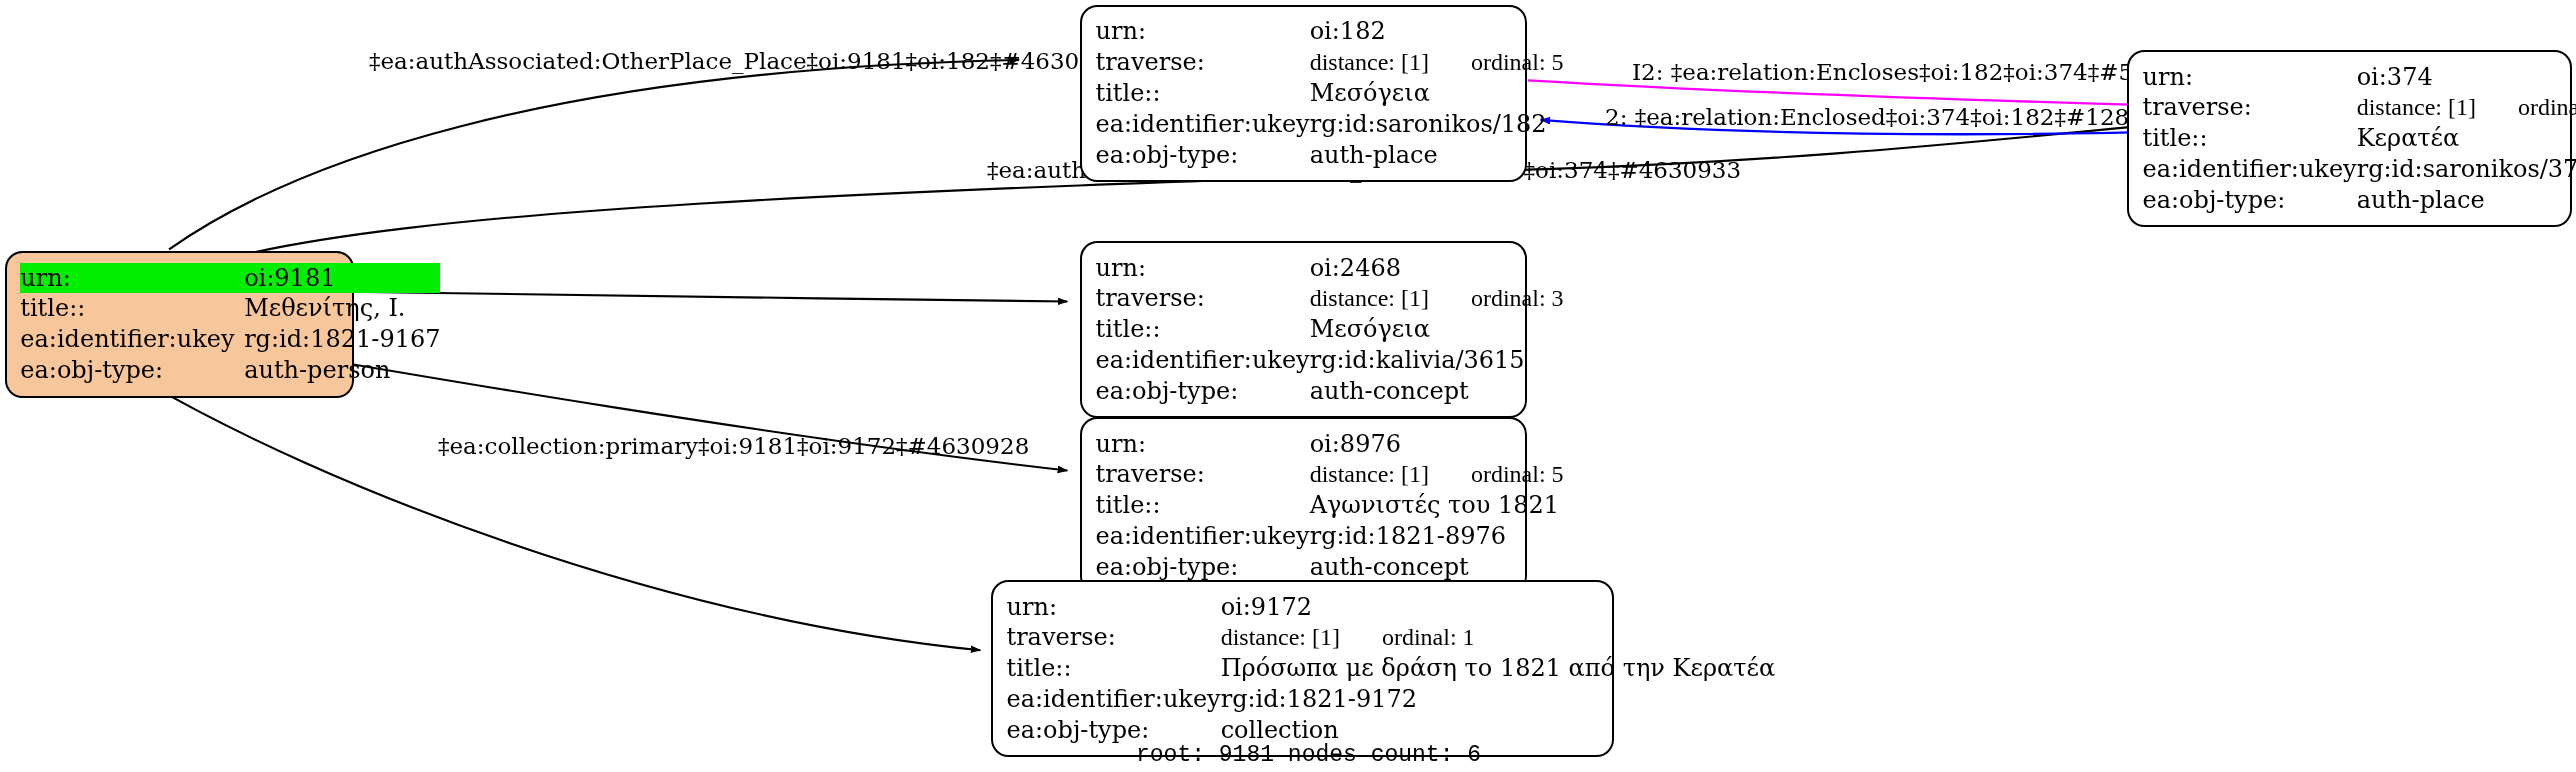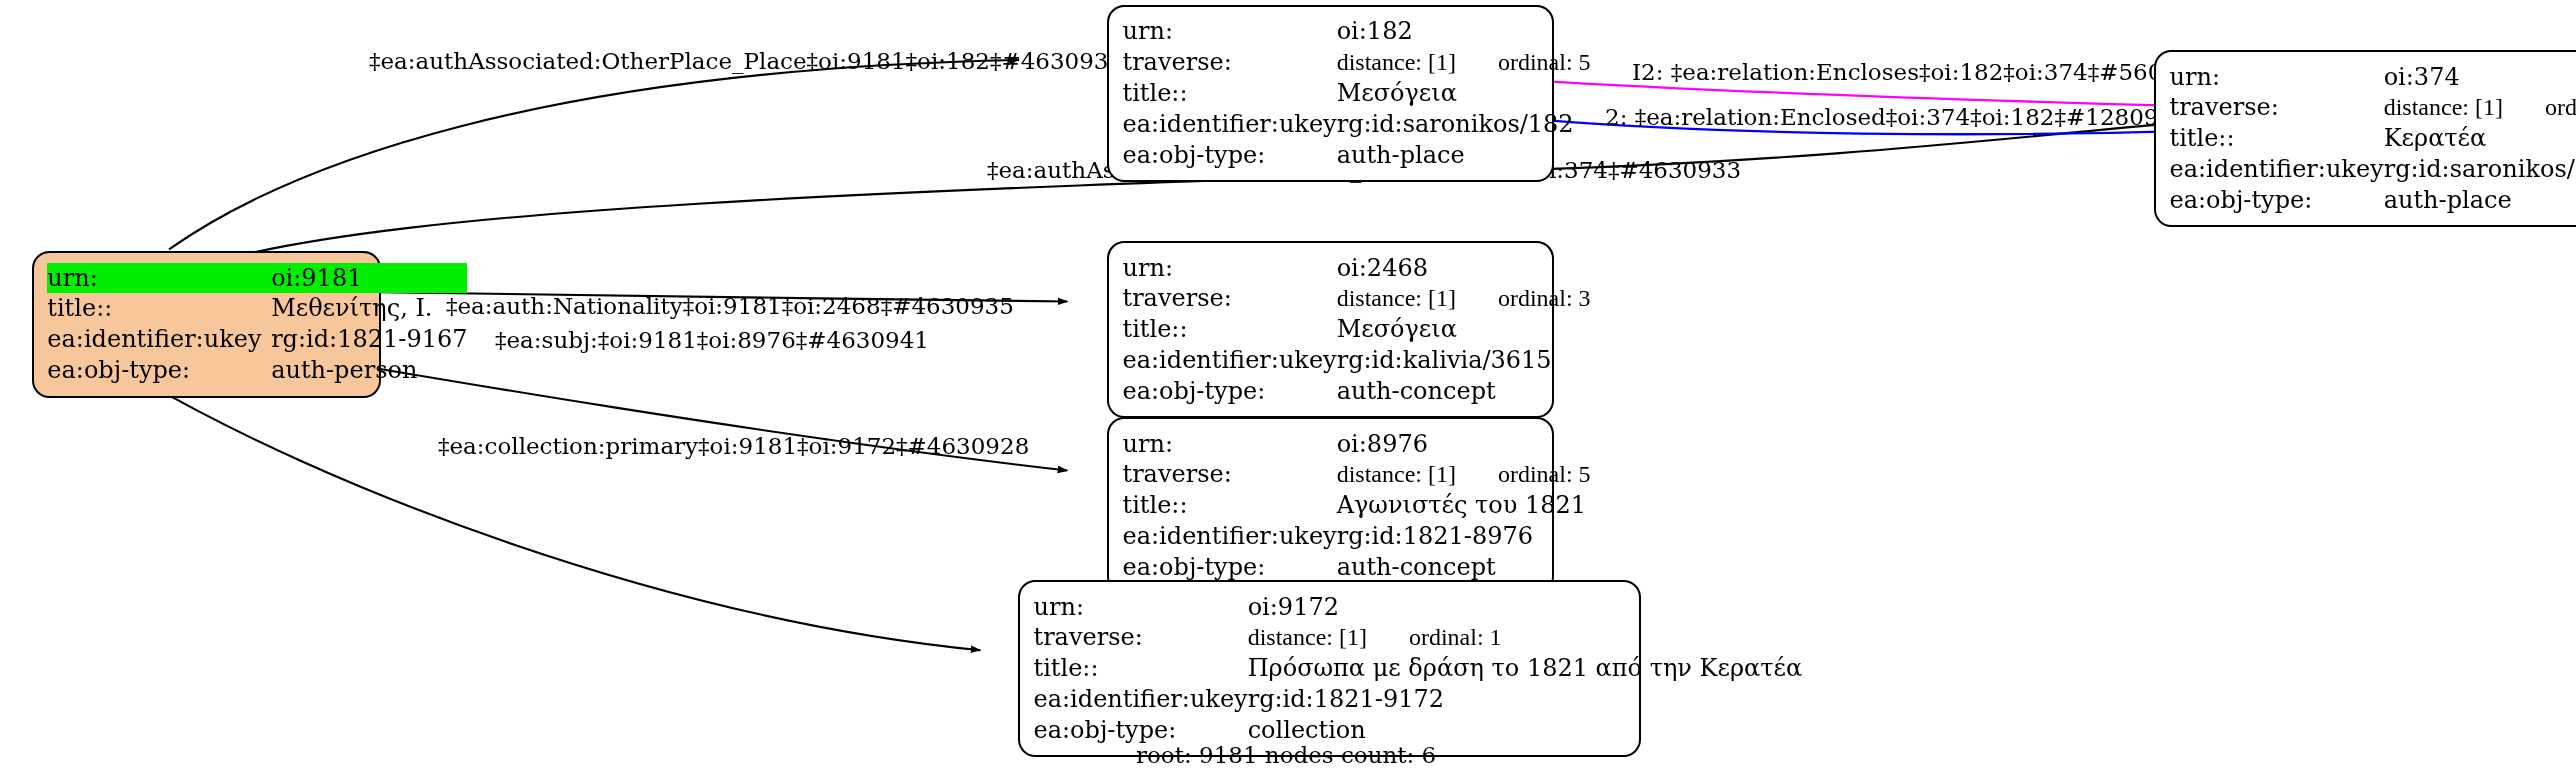--- a/index.html
+++ b/index.html
@@ -22,21 +22,20 @@
     height:773px;
     pointer-events:none;
   }
   .node{
     position:absolute;
     box-sizing:border-box;
     border:2.1px solid #000000;
     border-radius:17.4px;
     background:#ffffff;
     padding:9.7px 13.5px 9.7px 13.5px;
-    margin-left:27px;
   }
   .node.root{
     background:#f7c69a;
     border-color:#000000;
   }
   table.rec{
     border-collapse:collapse;
     border-spacing:0;
     font-size:24px;
     line-height:1.0;
@@ -58,20 +57,21 @@
     font-size:23px;
     white-space:nowrap;
     color:#000000;
     line-height:1;
   }
   .footer{
     position:absolute;
     font-size:23px;
     white-space:nowrap;
     color:#000000;
+    font-family:Liberation Mono, monospace;
   }
   .ordwrap{ display:inline-block;font-family:Liberation Serif, serif; }
 </style>
 </head>
 <body>
 
 <div id="canvas">
 
   <svg class="edges" viewBox="0 0 2667 800" xmlns="http://www.w3.org/2000/svg">
     <defs>
@@ -102,23 +102,21 @@
   </svg>
 
   <div class="edge-label" style="left:369px; top:50px;">‡ea:authAssociated:OtherPlace_Place‡oi:9181‡oi:182‡#4630934</div>
 
   <div class="edge-label" style="left:987px; top:159px;">‡ea:authAssociated:OtherPlace_Place‡oi:9181‡oi:374‡#4630933</div>
 
   <div class="edge-label" style="left:1632px; top:61px;">I2: ‡ea:relation:Encloses‡oi:182‡oi:374‡#56009830</div>
 
   <div class="edge-label" style="left:1605px; top:106px;">2: ‡ea:relation:Enclosed‡oi:374‡oi:182‡#128098</div>
 
-  <div class="edge-label" style="left:446px; top:295px;">‡ea:auth:Nationality‡oi:9181‡oi:2468‡#4630935</div>
-
-  <div class="edge-label" style="left:495px; top:329px;">‡ea:subj:‡oi:9181‡oi:8976‡#4630941</div>
+
 
   <div class="edge-label" style="left:438px; top:435px;text-align:right;">‡ea:collection:primary‡oi:9181‡oi:9172‡#4630928</div>
 
   <div class="node root" style="left:4.8px; top:251px; width:349px;">
     <table class="rec">
       <tbody>
           <tr>
         <td class="k hl">urn:</td>
         <td class="v hl">oi:9181</td>
       </tr>

